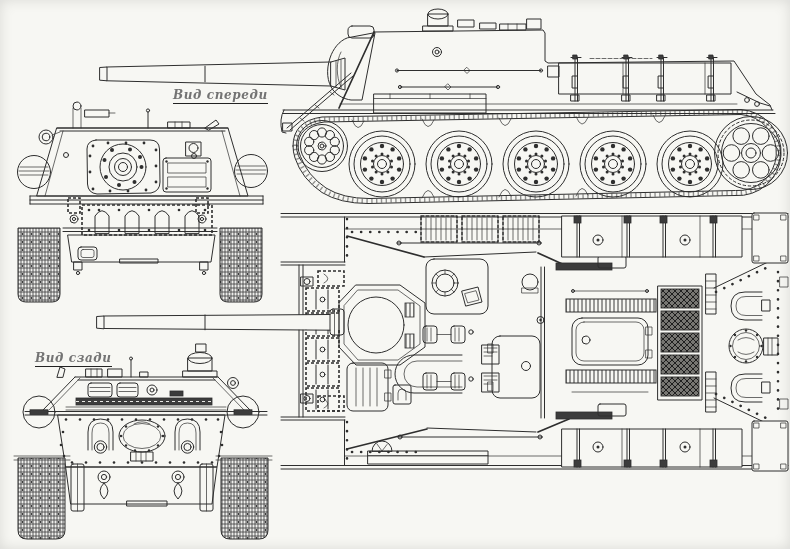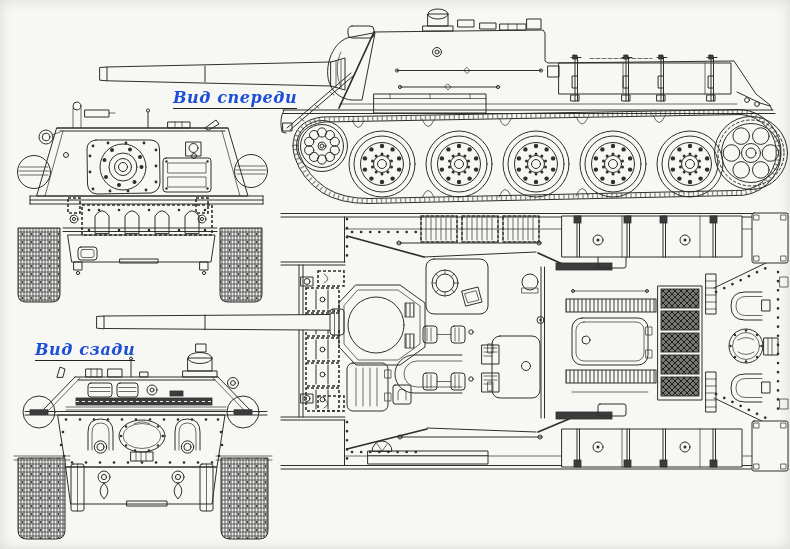--- a/index.html
+++ b/index.html
@@ -8,25 +8,25 @@
   .stage svg{position:absolute;inset:0;}
   
   svg .ln{stroke:#2e2e2e;fill:none;stroke-width:1;stroke-linejoin:round;stroke-linecap:round;}
   svg .b {stroke-width:1.7;}
   svg .t {stroke-width:.7;}
   svg .d {fill:#2e2e2e;stroke:none;}
   svg .k {fill:#3c3c3c;stroke:#2e2e2e;stroke-width:.8;}
   svg .w {fill:#f7f7f3;}
   svg .dots{stroke:#2e2e2e;fill:none;stroke-width:2.6;stroke-linecap:round;stroke-dasharray:0.1 9;}
   svg .dash{stroke:#2e2e2e;fill:none;stroke-width:1.6;stroke-dasharray:3 2;}
-  .view-label{position:absolute;color:#1d4ed8;font-family:"DejaVu Serif",serif;
-      font-style:italic;font-weight:bold;font-size:16px;letter-spacing:.6px;
+  .view-label{position:absolute;color:#737373;font-family:"DejaVu Serif",serif;
+      font-style:italic;font-weight:bold;font-size:12px;letter-spacing:.6px;
       border-bottom:1.4px solid #222;padding-bottom:1px;line-height:1.1;}
   .lbl-front{left:173px;top:89px;}
-  .lbl-rear{left:35px;top:341px;}
+  .lbl-rear{left:35px;top:352px;}
 </style>
 </head>
 <body>
 
 <div class="stage">
 
 <svg viewBox="0 0 790 549" width="790" height="549">
 <defs>
   <pattern id="trackGrid" patternUnits="userSpaceOnUse" width="9" height="8">
     <rect width="9" height="8" fill="#efefec"></rect>

